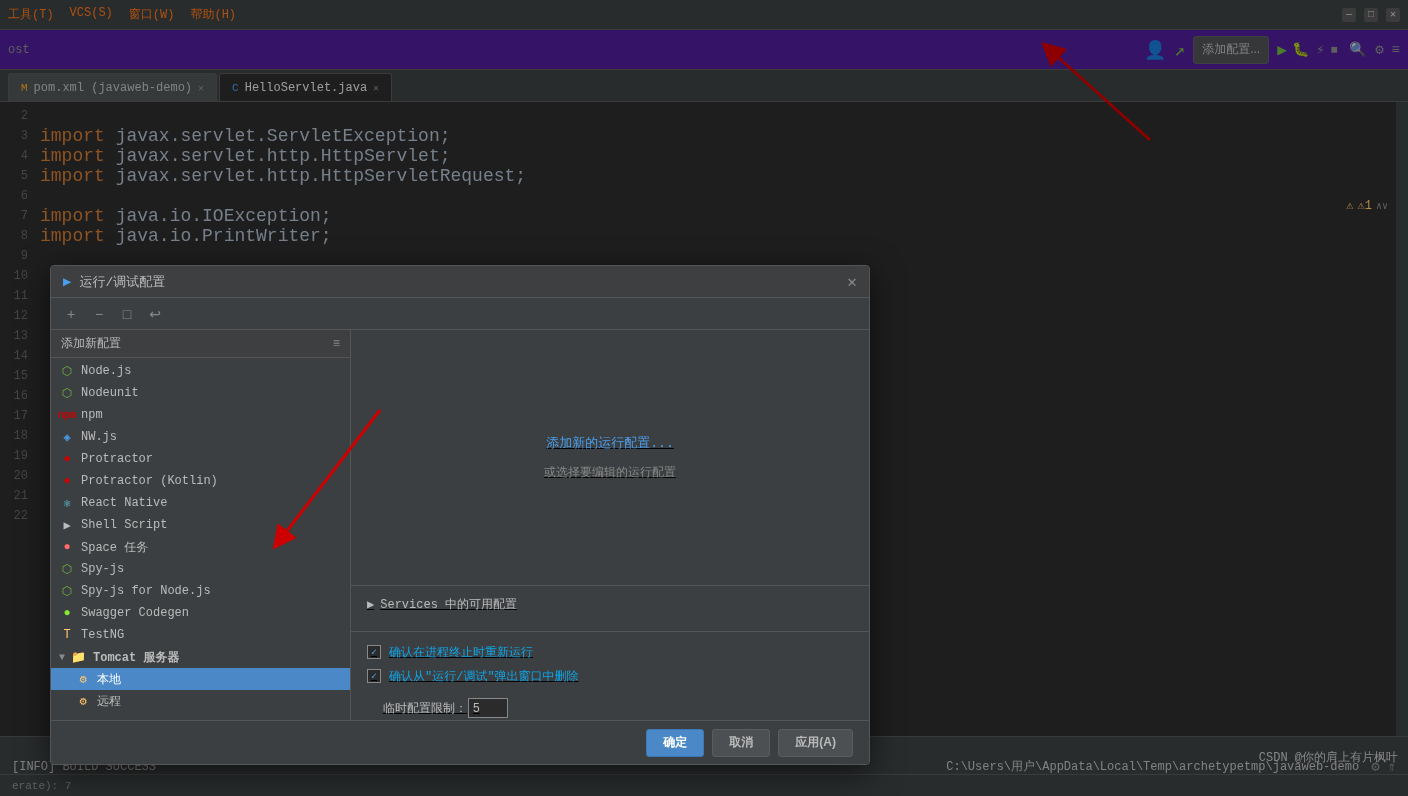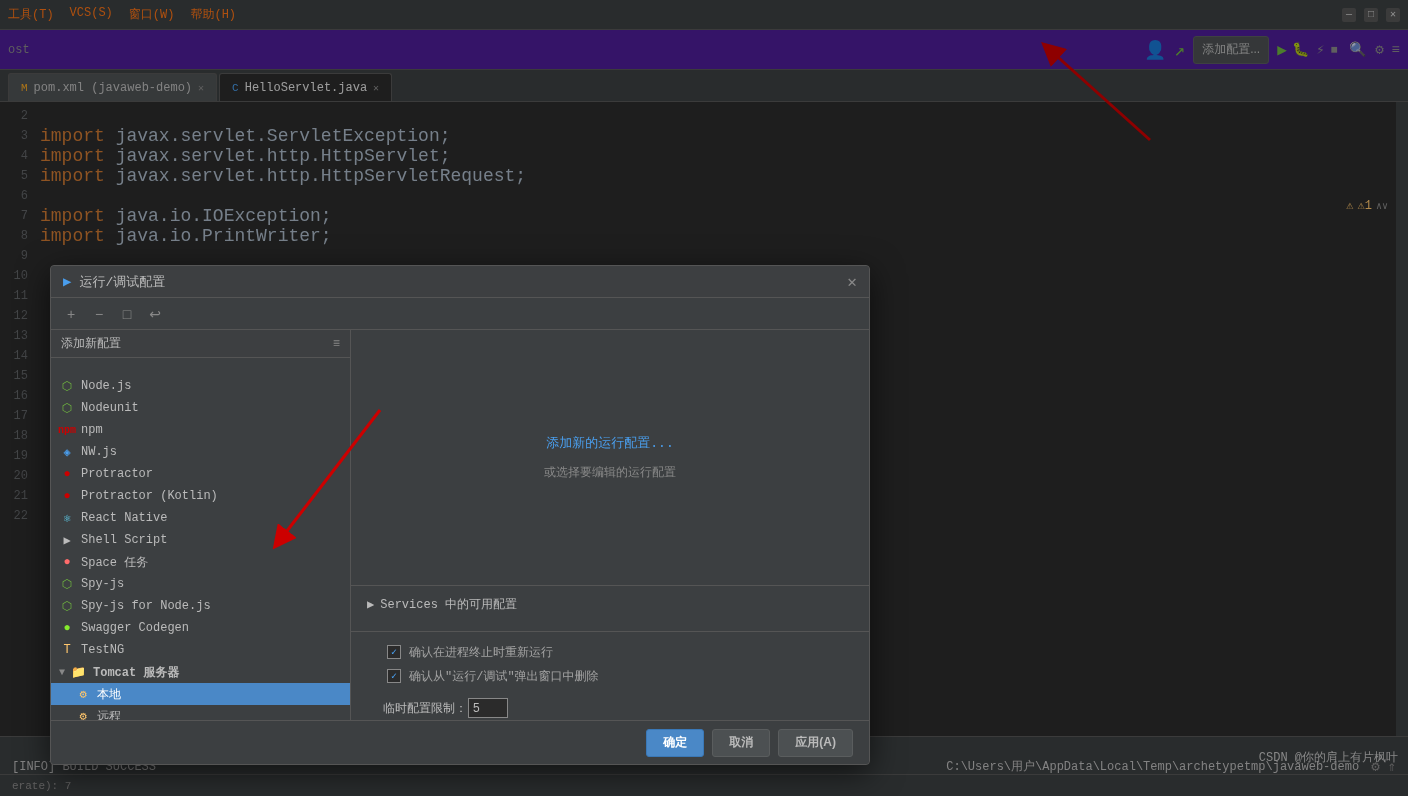--- a/index.html
+++ b/index.html
@@ -242,21 +242,20 @@
       overflow: hidden;
     }
 
     
     .config-list-panel {
       width: 300px;
       background: #3c3f41;
       border-right: 1px solid #555;
       display: flex;
       flex-direction: column;
-      gap: 15px;
     }
     .config-list-header {
       height: 28px;
       background: #3d3f41;
       display: flex;
       align-items: center;
       justify-content: space-between;
       padding: 0 10px;
       border-bottom: 1px solid #555;
       font-size: 12px;
@@ -334,22 +333,21 @@
     .checkboxes-section {
       padding: 8px 16px;
       border-top: 1px solid #555;
     }
     .checkbox-row {
       display: flex;
       align-items: center;
       gap: 8px;
       height: 24px;
       font-size: 12px;
-      color: #a3a3a3;
-      margin-left: 20px;
+      color: #0ea5e9;
     }
     .cb {
       width: 14px;
       height: 14px;
       border: 1px solid #888;
       background: #2b2b2b;
       display: inline-flex;
       align-items: center;
       justify-content: center;
       cursor: pointer;
@@ -722,21 +720,21 @@
           <span>本地</span>
         </div>
         <div class="config-item indent1">
           <span class="item-icon" style="color:#ffc66d;">⚙</span>
           <span>远程</span>
         </div>
 
       </div>
     </div>
 
-    <div style="flex:1; display:flex; flex-direction:column;">
+    <div style="flex:1; display:flex; flex-direction:column;text-decoration:underline;">
       <div class="config-right-panel" style="flex:1;">
         <a class="add-config-link">添加新的运行配置...</a>
         <div class="add-config-hint">或选择要编辑的运行配置</div>
       </div>
 
       <div class="services-section">
         <div class="services-header">
           <span>▶</span>
           <span>Services 中的可用配置</span>
         </div>

